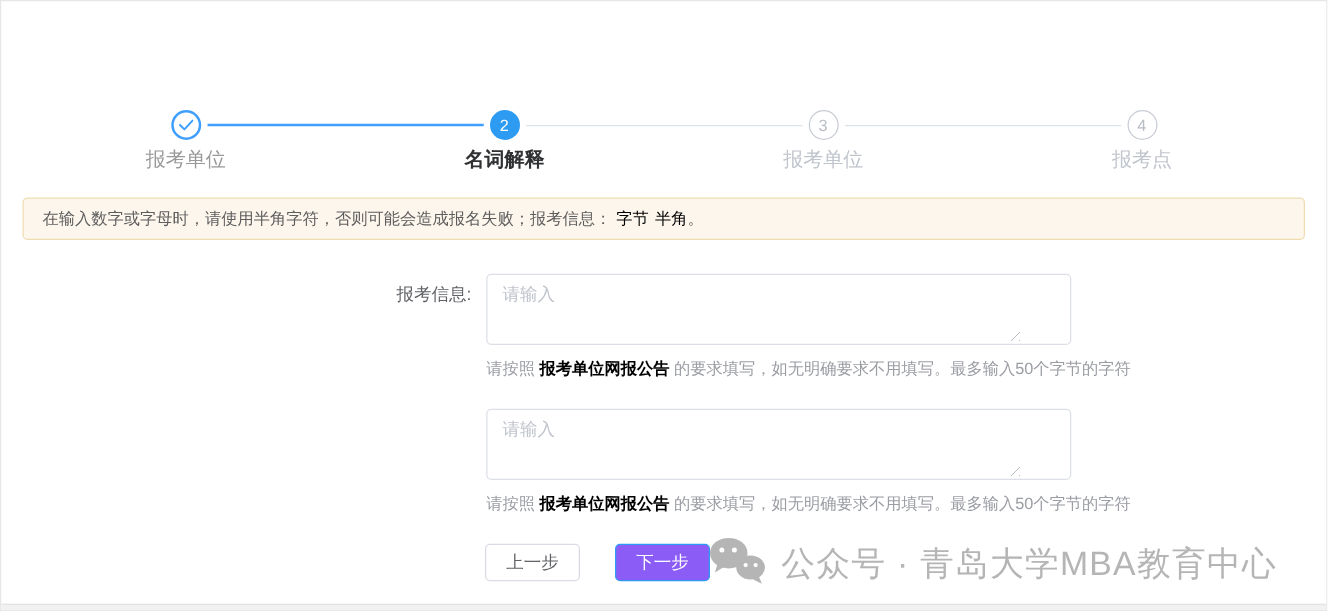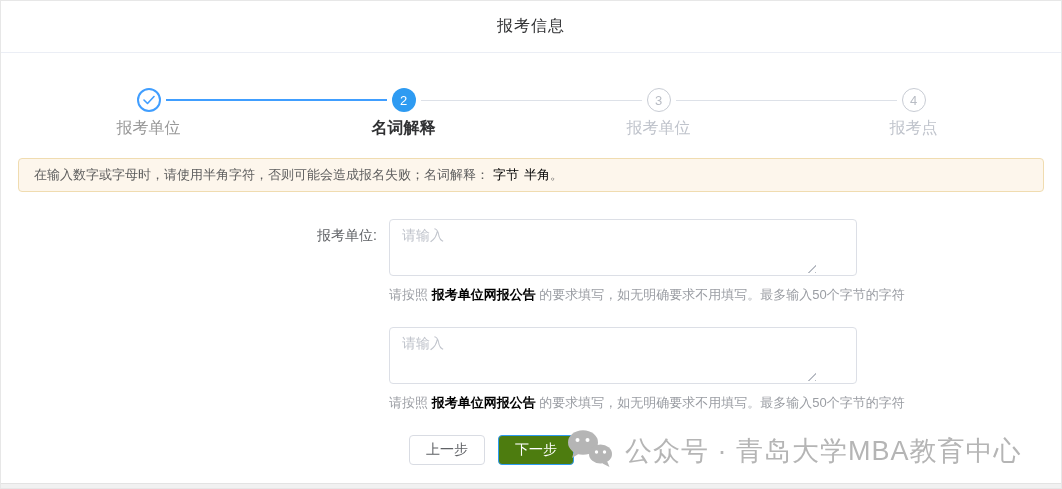--- a/index.html
+++ b/index.html
@@ -84,52 +84,49 @@
   .grip-1 { left: 806px; top: 263px; }
   .grip-2 { left: 806px; top: 371px; }
   .help-text {
     position: absolute; left: 388px; font-size: 13px; color: #9a9da3; white-space: pre;
   }
   .help-1 { top: 285px; }
   .help-2 { top: 393px; }
   .help-text .link { font-weight: 600; margin-top: 44px; }
 
   
-  .btn-row { position: absolute; left: 408px; top: 434px; display: flex; gap: 13px; }
+  .btn-row { position: absolute; left: 387px; top: 434px; display: flex; gap: 28px; }
   .btn {
     height: 30px; min-width: 66px; padding: 0 16px;
     border-radius: 4px; font-size: 14px; cursor: pointer;
     display: flex; align-items: center; justify-content: center;
     font-family: "Liberation Sans", "DejaVu Sans", sans-serif;
   }
   .btn-prev { background: #ffffff; border: 1px solid #d9dce3; color: #606266; }
-  .btn-next { background: #4d7c0f; border: 1px solid #2e9bf2; color: #ffffff; }
+  .btn-next { background: #8b5cf6; border: 1px solid #2e9bf2; color: #ffffff; }
 
   
   .watermark {
     position: absolute; left: 566px; top: 428px; height: 44px;
     display: flex; align-items: center; gap: 12px;
     color: #b5b5b5; pointer-events: none;
   }
   .watermark-text { font-size: 27px; letter-spacing: 1px; white-space: pre; }
 
   
   .bottom-strip {
     position: absolute; left: 0; right: 0; bottom: 0; height: 5px;
     background: #f1f1f1; border-top: 1px solid #e3e3e3;
   }
 </style>
 </head>
 <body>
 
 <div class="screen">
 
-  <div class="header">
-    <div class="header-title">报考信息</div>
-  </div>
 
   <div class="stepper">
     <div class="step-line blue line-1"></div>
     <div class="step-line gray line-2"></div>
     <div class="step-line gray line-3"></div>
 
     <div class="step">
       <div class="step-circle finished">
         <span>
           <svg width="12" height="10" viewBox="0 0 12 10">
@@ -149,23 +146,23 @@
       <div class="step-circle pending">3</div>
       <div class="step-label pending">报考单位</div>
     </div>
 
     <div class="step">
       <div class="step-circle pending">4</div>
       <div class="step-label pending">报考点</div>
     </div>
   </div>
 
-  <div class="notice"><span>在输入数字或字母时，请使用半角字符，否则可能会造成报名失败；名词解释：</span><a class="link">字节</a><a class="link">半角</a><span>。</span></div>
+  <div class="notice"><span>在输入数字或字母时，请使用半角字符，否则可能会造成报名失败；报考信息：</span><a class="link">字节</a><a class="link">半角</a><span>。</span></div>
 
-  <div class="field-label label-1">报考单位:</div>
+  <div class="field-label label-1">报考信息:</div>
   <textarea class="input-area ta-1" placeholder="请输入" style=""></textarea>
   <span class="resize-grip grip-1"></span>
   <div class="help-text help-1"><span>请按照 </span><a class="link">报考单位网报公告</a><span> 的要求填写，如无明确要求不用填写。最多输入50个字节的字符</span></div>
 
   <textarea class="input-area ta-2" placeholder="请输入" style=""></textarea>
   <span class="resize-grip grip-2"></span>
   <div class="help-text help-2"><span>请按照 </span><a class="link">报考单位网报公告</a><span> 的要求填写，如无明确要求不用填写。最多输入50个字节的字符</span></div>
 
   <div class="btn-row">
     <button class="btn btn-prev">上一步</button>

